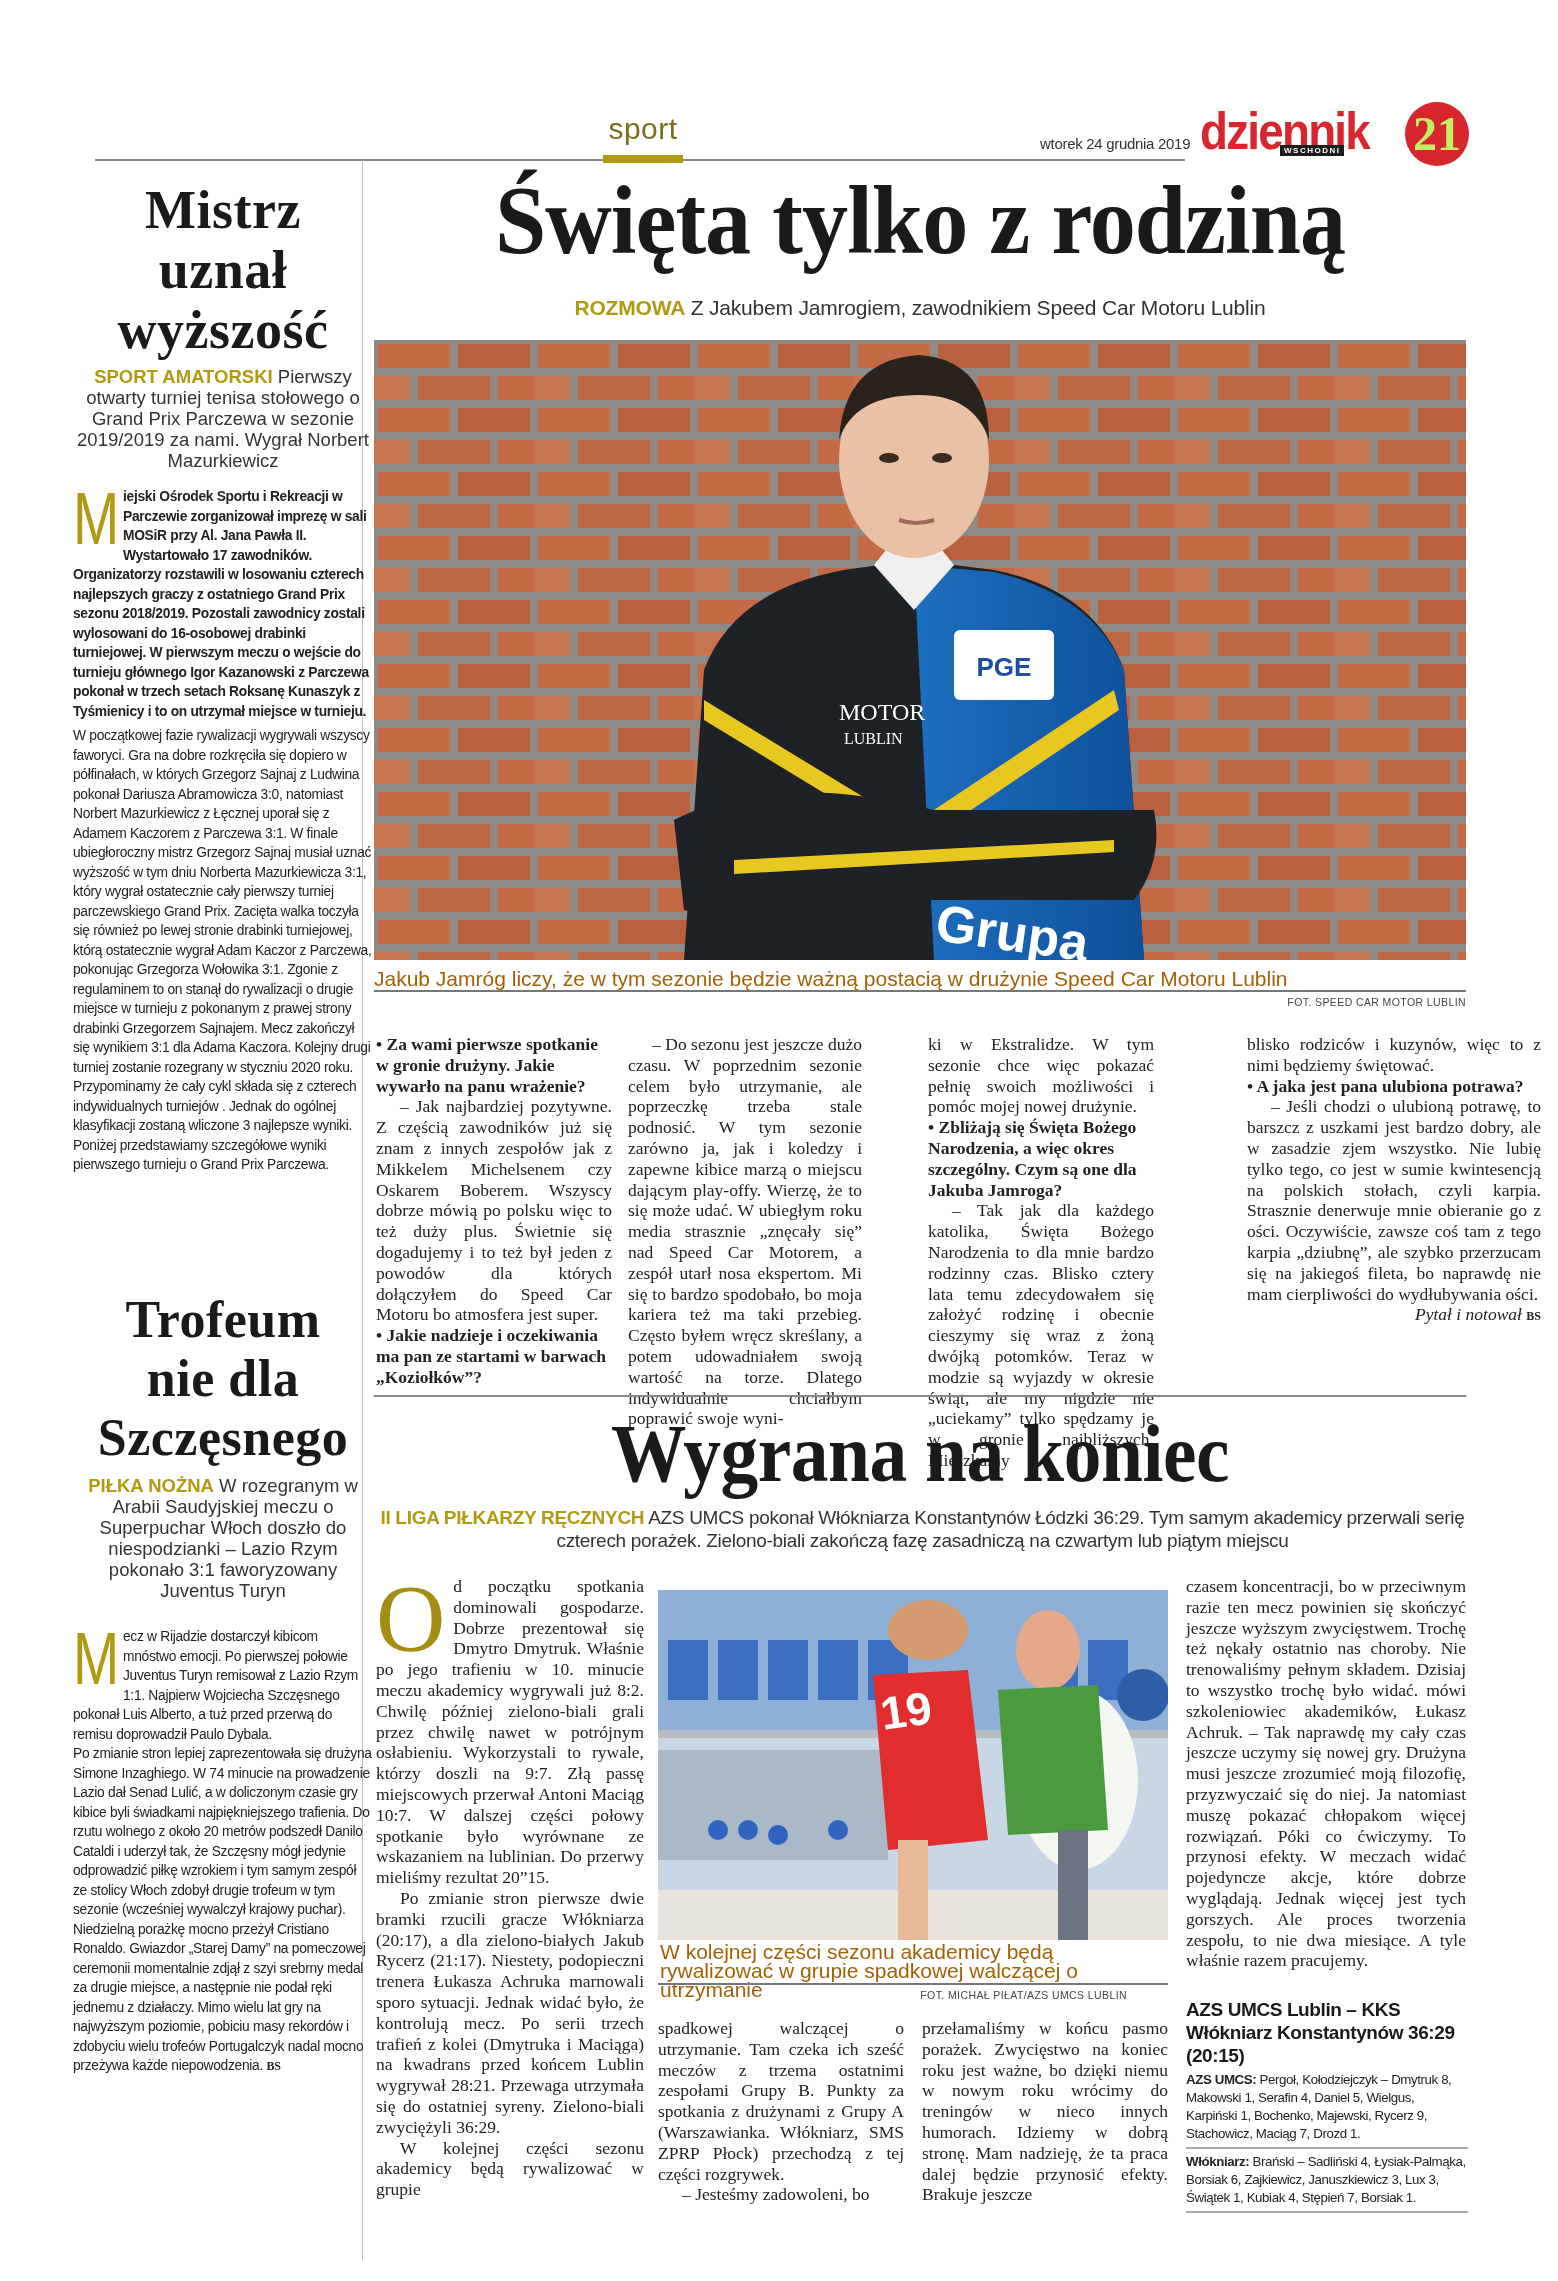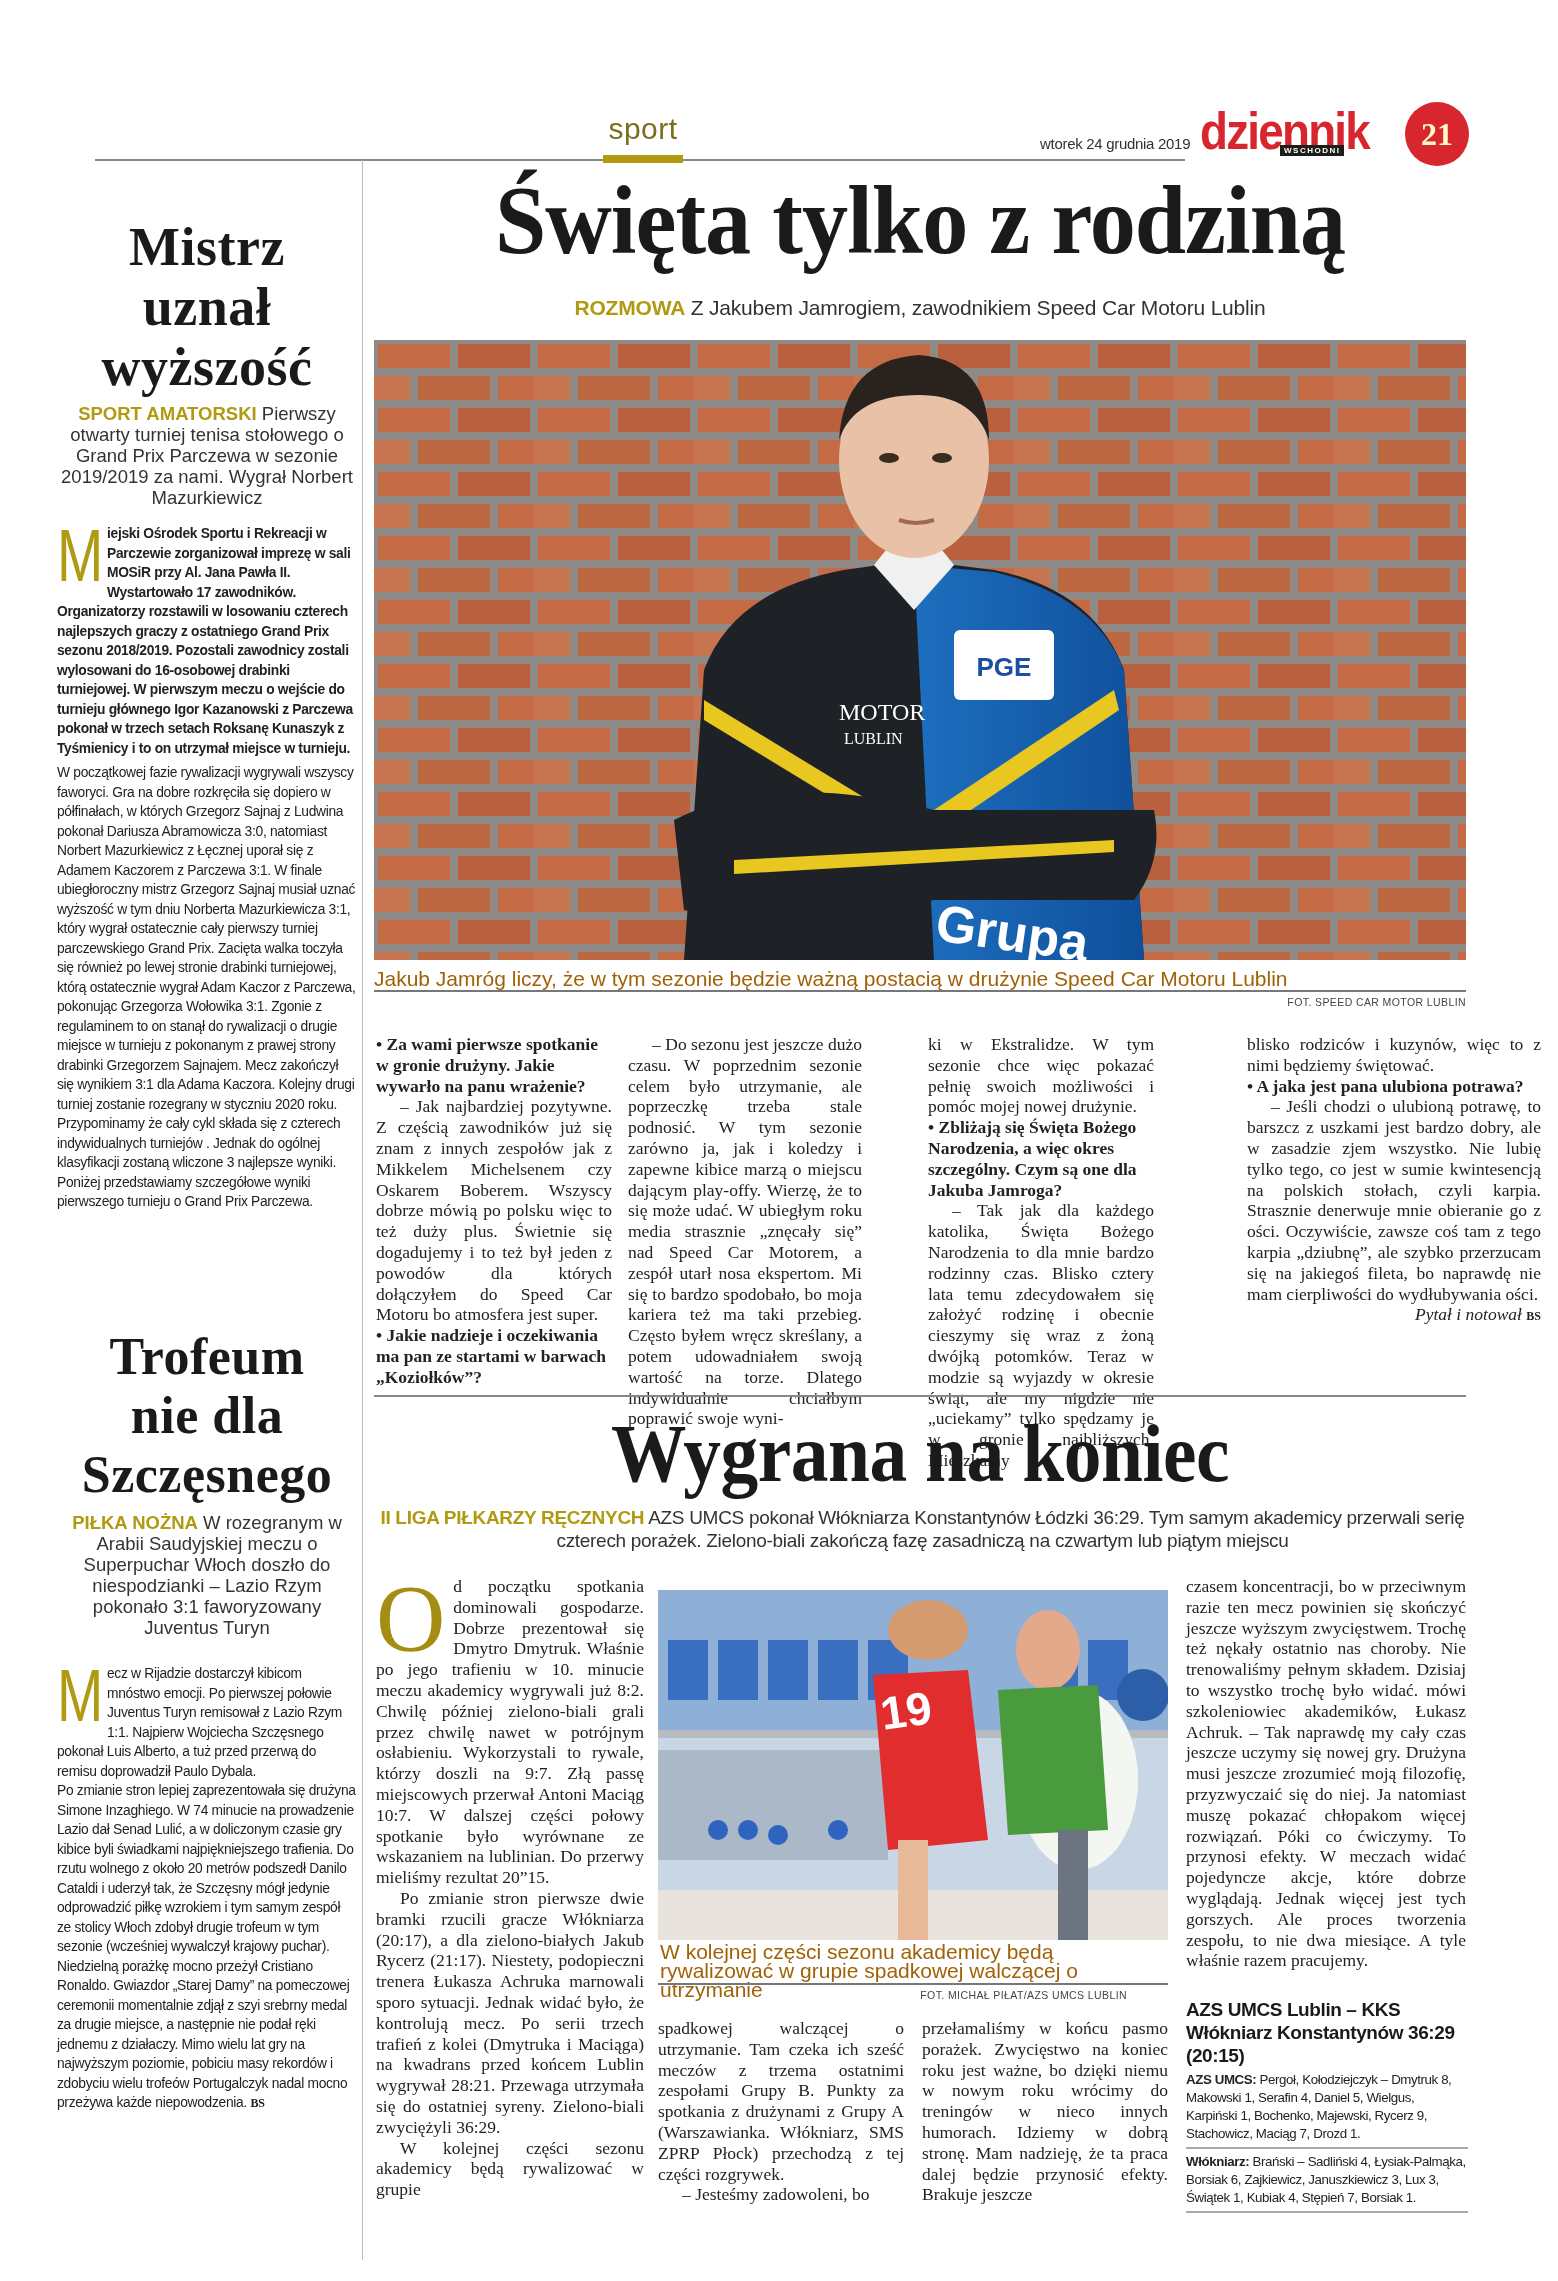--- a/index.html
+++ b/index.html
@@ -8,24 +8,24 @@
   .abs { position: absolute; }
 
   
   .hdr-rule { left: 95px; top: 159px; width: 1090px; height: 2px; background: #888; }
   .hdr-section { left: 603px; top: 112px; width: 80px; text-align: center; font-family: "Liberation Sans", sans-serif; font-size: 30px; color: #7a6f1c; font-weight: 300; letter-spacing: 0.5px; }
   .hdr-section-bar { left: 603px; top: 155px; width: 80px; height: 8px; background: #b09a12; }
   .hdr-date { left: 1040px; top: 135px; font-family: "Liberation Sans", sans-serif; font-size: 15px; color: #333; letter-spacing: -0.3px; }
   .logo { left: 1200px; top: 103px; width: 190px; height: 60px; }
   .logo-text { font-family: "Liberation Sans", sans-serif; font-weight: bold; font-size: 52px; color: #d8262e; letter-spacing: -2px; line-height: 56px; transform: scaleX(0.88); transform-origin: left; }
   .logo-sub { left: 80px; top: 42px; background: #1d1d1b; color: #fff; font-family: "Liberation Sans", sans-serif; font-size: 8px; font-weight: bold; padding: 1px 4px; letter-spacing: 1.5px; }
-  .page-num { left: 1405px; top: 102px; width: 64px; height: 64px; border-radius: 50%; background: #d8262e; color: #fef9c3; font-family: "Liberation Serif", serif; font-size: 32px; font-weight: bold; text-align: center; line-height: 64px; }
-
-  
-  .left-col { left: 57px; width: 300px; margin-top: 37px; }
+  .page-num { left: 1405px; top: 102px; width: 64px; height: 64px; border-radius: 50%; background: #d8262e; color: #bef264; font-family: "Liberation Serif", serif; font-size: 48px; font-weight: bold; text-align: center; line-height: 64px; }
+
+  
+  .left-col { left: 73px; width: 300px; }
   .sidebar-title { font-family: "Liberation Serif", serif; font-weight: bold; font-size: 54px; line-height: 60px; text-align: center; color: #1a1a1a; letter-spacing: 0.5px; }
   .lead { font-family: "Liberation Sans", sans-serif; font-size: 18.5px; line-height: 21px; text-align: center; color: #333; font-weight: 300; }
   .kicker { color: #b09a12; font-weight: bold; }
   .body-sans { font-family: "Liberation Sans", sans-serif; font-size: 13.8px; line-height: 19.5px; color: #222; }
   .body-sans p { margin-bottom: 5px; }
   .bold-sans { font-weight: bold; }
   .dropcap-sans { float: left; font-family: "Liberation Sans", sans-serif; font-size: 74px; line-height: 60px; color: #b09a12; font-weight: 300; margin-right: 6px; margin-top: 2px; height: 58px; transform: scaleX(0.75); transform-origin: left; width: 44px; }
   .sig { font-family: "Liberation Serif", serif; font-size: 12px; font-weight: bold; }
 
   

